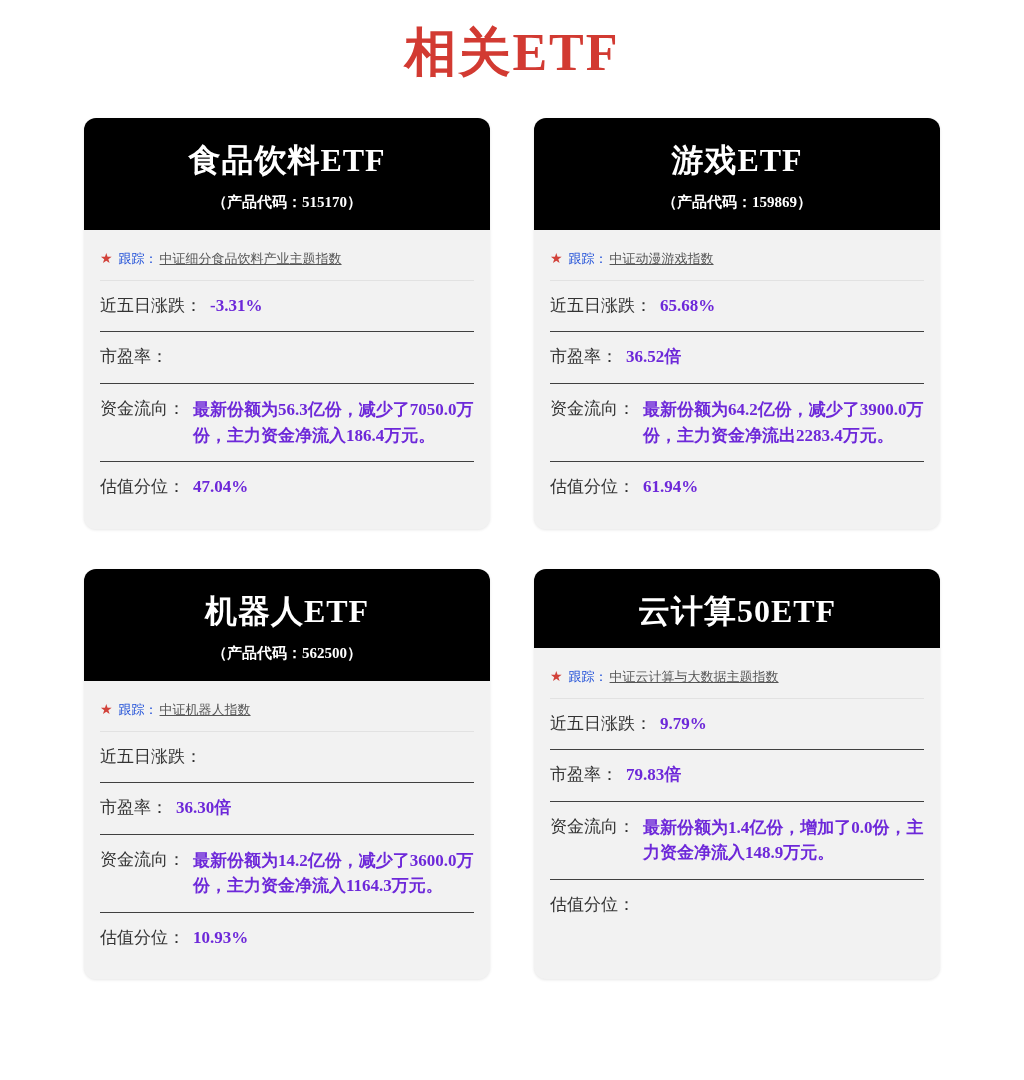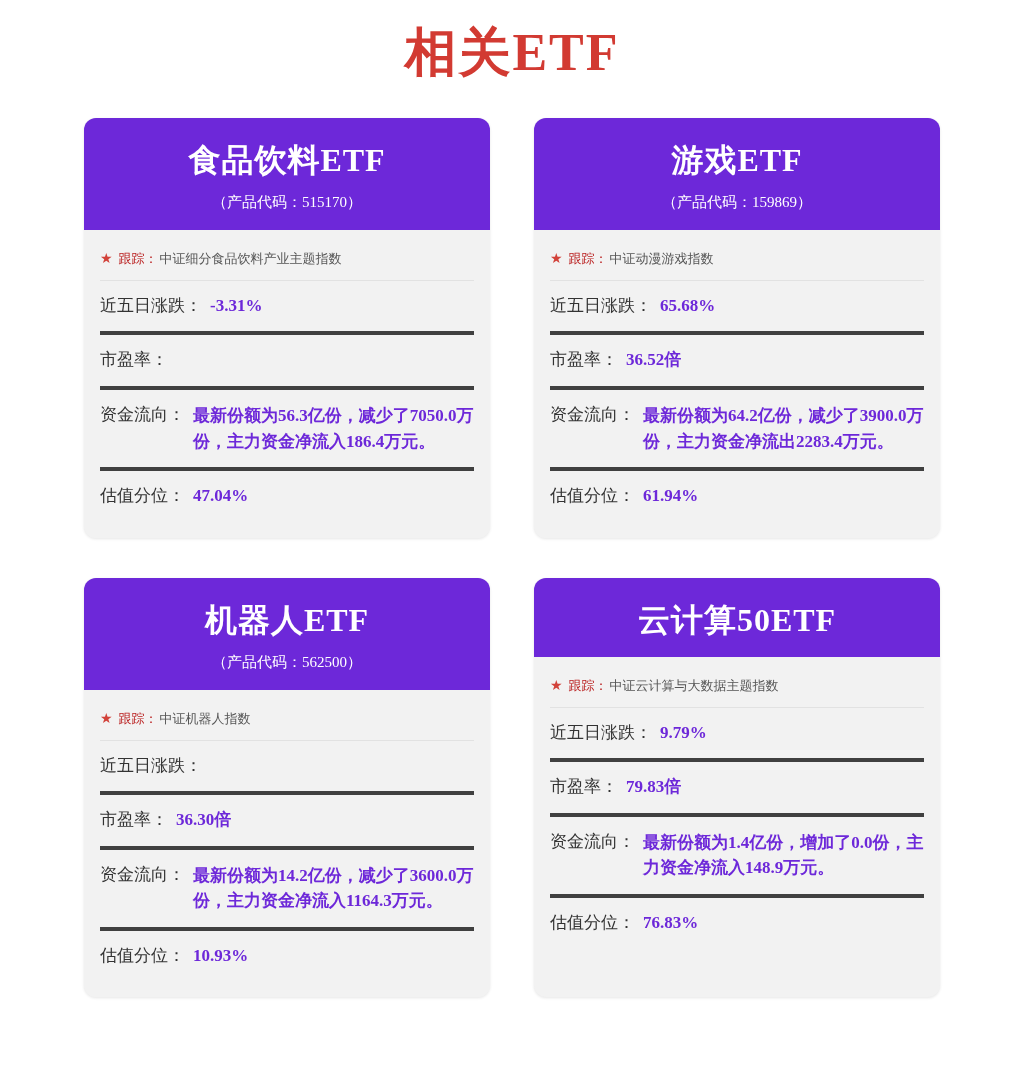--- a/index.html
+++ b/index.html
@@ -36,35 +36,35 @@
   .card {
     width: 406px;
     border-radius: 12px;
     overflow: hidden;
     background: #f2f2f2;
     box-shadow: 0 1px 3px rgba(0,0,0,0.10);
     display: flex;
     flex-direction: column;
   }
   .card-header {
-    background: #6d28d9;
+    background: #000000;
     color: #ffffff;
     padding: 24px 16px 18px 16px;
     text-align: center;
   }
   .card-name {
     font-size: 32px;
     font-weight: bold;
     line-height: 1.15;
     letter-spacing: 1px;
   }
   .card-code {
     font-size: 15px;
     margin-top: 14px;
-    font-weight: normal;
+    font-weight: bold;
     color: #ffffff;
   }
   .card-body {
     padding: 14px 16px 16px 16px;
     background: #f2f2f2;
   }
   .track-row {
     display: flex;
     align-items: center;
     font-size: 13px;
@@ -72,32 +72,33 @@
     padding: 6px 0 12px 0;
     border-bottom: 1px solid #e2e2e2;
   }
   .star-icon {
     color: #d2423a;
     font-size: 14px;
     margin-right: 6px;
     line-height: 1;
   }
   .track-label {
-    color: #b91c1c;
+    color: #1d4ed8;
     margin-right: 2px;
     font-family: Liberation Mono, monospace;
   }
   .track-value {
     color: #555555;
+    text-decoration: underline;
   }
   .row {
     display: flex;
     align-items: flex-start;
     padding: 13px 0;
-    border-bottom: 4px solid #404040;
+    border-bottom: 1px solid #404040;
     font-size: 17px;
     line-height: 1.45;
   }
   .row:last-child {
     border-bottom: none;
   }
   .row-label {
     color: #333333;
     white-space: nowrap;
     flex: 0 0 auto;
@@ -232,19 +233,18 @@
         <div class="row">
           <span class="row-label">市盈率：</span>
           <span class="row-value">79.83倍</span>
         </div>
         <div class="row">
           <span class="row-label">资金流向：</span>
           <span class="row-value block">最新份额为1.4亿份，增加了0.0份，主力资金净流入148.9万元。</span>
         </div>
         <div class="row">
           <span class="row-label">估值分位：</span>
-          <span class="row-value">76.83%</span>
         </div>
       </div>
     </div>
 
   </div>
 </div>
 
 </body></html>

